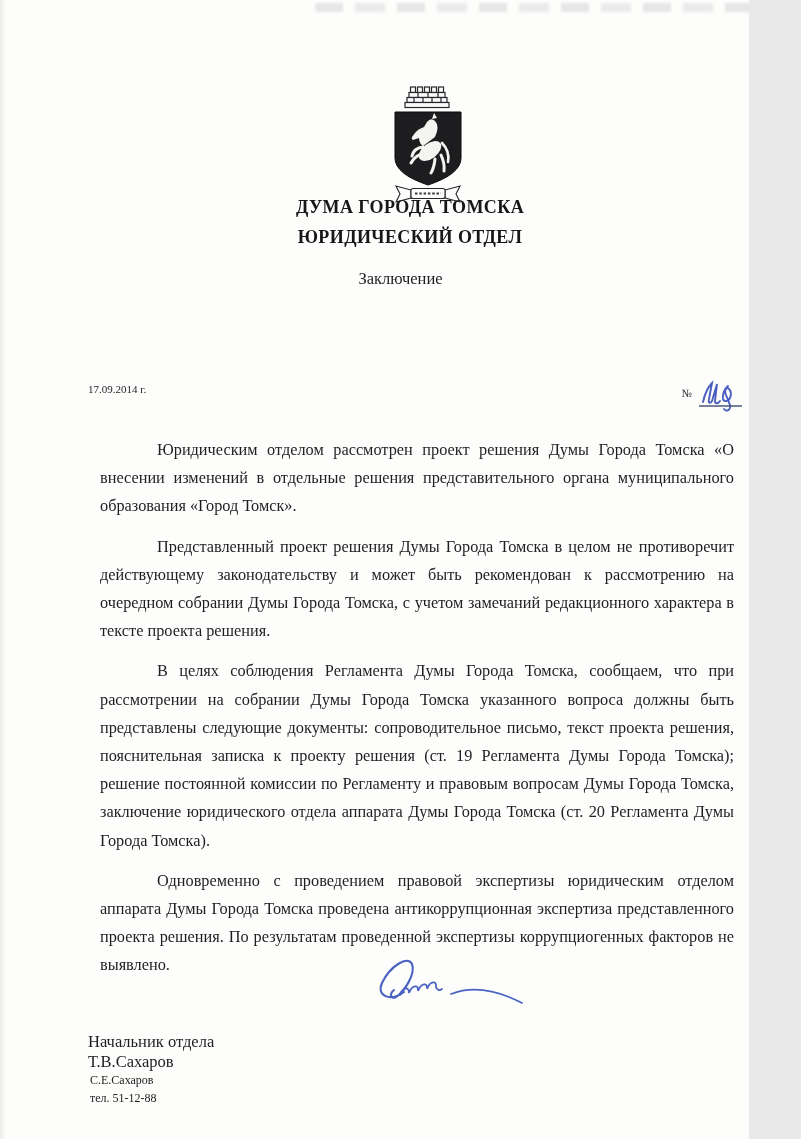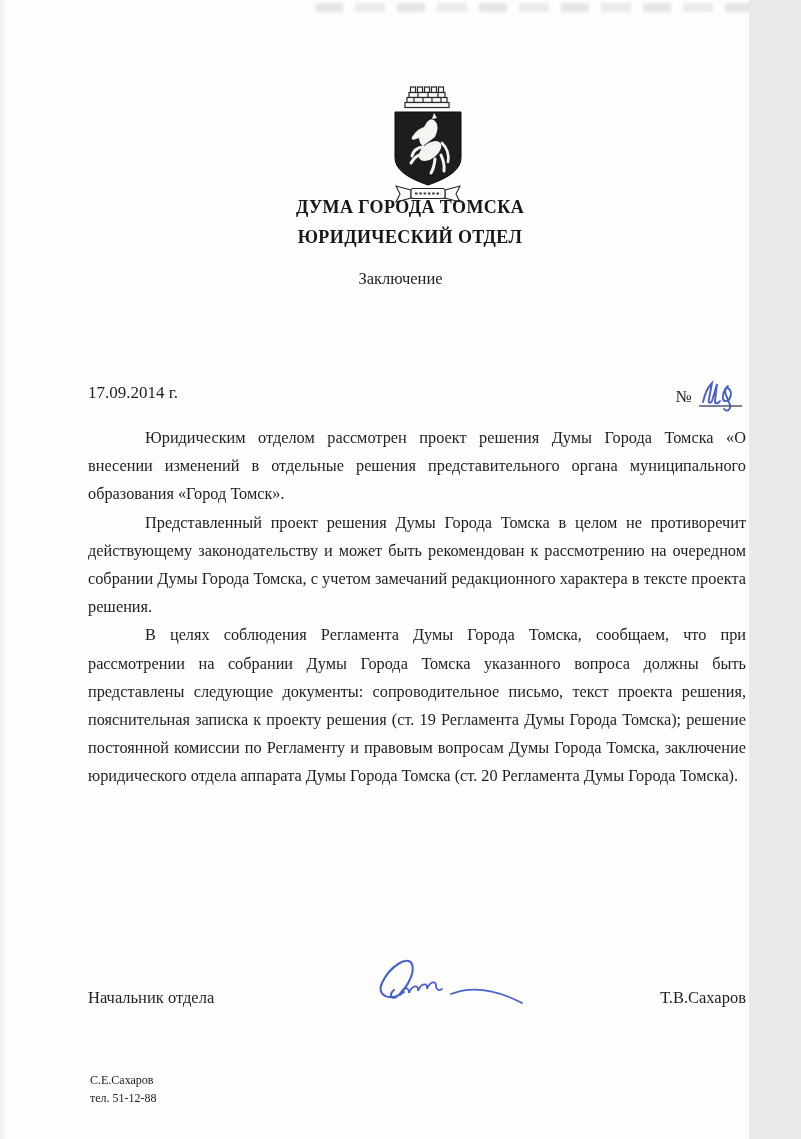--- a/index.html
+++ b/index.html
@@ -41,35 +41,36 @@
     position:absolute;top:269px;left:0;width:801px;
     text-align:center;font-size:16.5px;
   }
   .subject{
     position:absolute;top:302px;left:70px;width:661px;
     text-align:center;font-size:16.5px;line-height:22.5px;
   }
   .meta-row{
     position:absolute;top:383px;left:88px;width:658px;
     display:flex;justify-content:space-between;align-items:flex-start;
-    font-size:17px;
+    font-size:11px;
   }
   .number-wrap{position:relative;display:flex;align-items:flex-start;}
   .number-label{padding-top:4px;}
   .hand-number{display:inline-block;margin:-8px 0 0 2px;}
   .body-text{
     position:absolute;top:424px;left:88px;width:658px;
     font-size:16.3px;line-height:28.2px;
     text-align:justify;
   }
-  .body-text p{margin:0;text-indent:57px;}
+  .body-text p{margin:12px;text-indent:57px;}
   .sign-row{
-    position:absolute;top:988px;left:88px;width:658px;
+    position:absolute;top:1032px;left:88px;width:658px;
     display:flex;justify-content:space-between;
     font-size:16.5px;
+    flex-direction:column;
   }
   .signature-graphic{
     position:absolute;top:950px;left:356px;width:172px;height:58px;
   }
   .footer{
     position:absolute;top:1072px;left:90px;
     font-size:12px;line-height:17.5px;color:#222;
   }
 </style>
 </head>
@@ -143,20 +144,21 @@
           <line x1="5" y1="31" x2="48" y2="31" stroke="#4b5577" stroke-width="1.5"></line>
         </svg>
       </span>
     </span>
   </div>
 
   <div class="body-text">
     <p>Юридическим отделом рассмотрен проект решения Думы Города Томска «О внесении изменений в отдельные решения представительного органа муниципального образования «Город Томск».</p>
     <p>Представленный проект решения Думы Города Томска в целом не противоречит действующему законодательству и может быть рекомендован к рассмотрению на очередном собрании Думы Города Томска, с учетом замечаний редакционного характера в тексте проекта решения.</p>
     <p>В целях соблюдения Регламента Думы Города Томска, сообщаем, что при рассмотрении на собрании Думы Города Томска указанного вопроса должны быть представлены следующие документы: сопроводительное письмо, текст проекта решения, пояснительная записка к проекту решения (ст. 19 Регламента Думы Города Томска); решение постоянной комиссии по Регламенту и правовым вопросам Думы Города Томска, заключение юридического отдела аппарата Думы Города Томска (ст. 20 Регламента Думы Города Томска).</p>
+    <p>Одновременно с проведением правовой экспертизы юридическим отделом аппарата Думы Города Томска проведена антикоррупционная экспертиза представленного проекта решения. По результатам проведенной экспертизы коррупциогенных факторов не выявлено.</p>
   </div>
 
   <div class="signature-graphic">
     <svg viewBox="0 0 172 58" width="172" height="58">
       <g fill="none" stroke="#4a63c2" stroke-width="2.1" stroke-linecap="round">
         <path d="M48,42 C34,52 20,46 26,33 C34,16 52,5 56,14 C60,24 48,42 40,47 C35,50 33,44 38,40"></path>
         <path d="M44,45 c3,-8 9,-9 9,-2 c3,-8 10,-9 9,-2 c3,-8 10,-9 9,-2 c3,-8 10,-9 9,-2 c1,3 3,4 6,2" stroke-width="1.8"></path>
         <path d="M95,44 C118,35 143,41 166,53" stroke-width="1.7"></path>
       </g>
     </svg>

